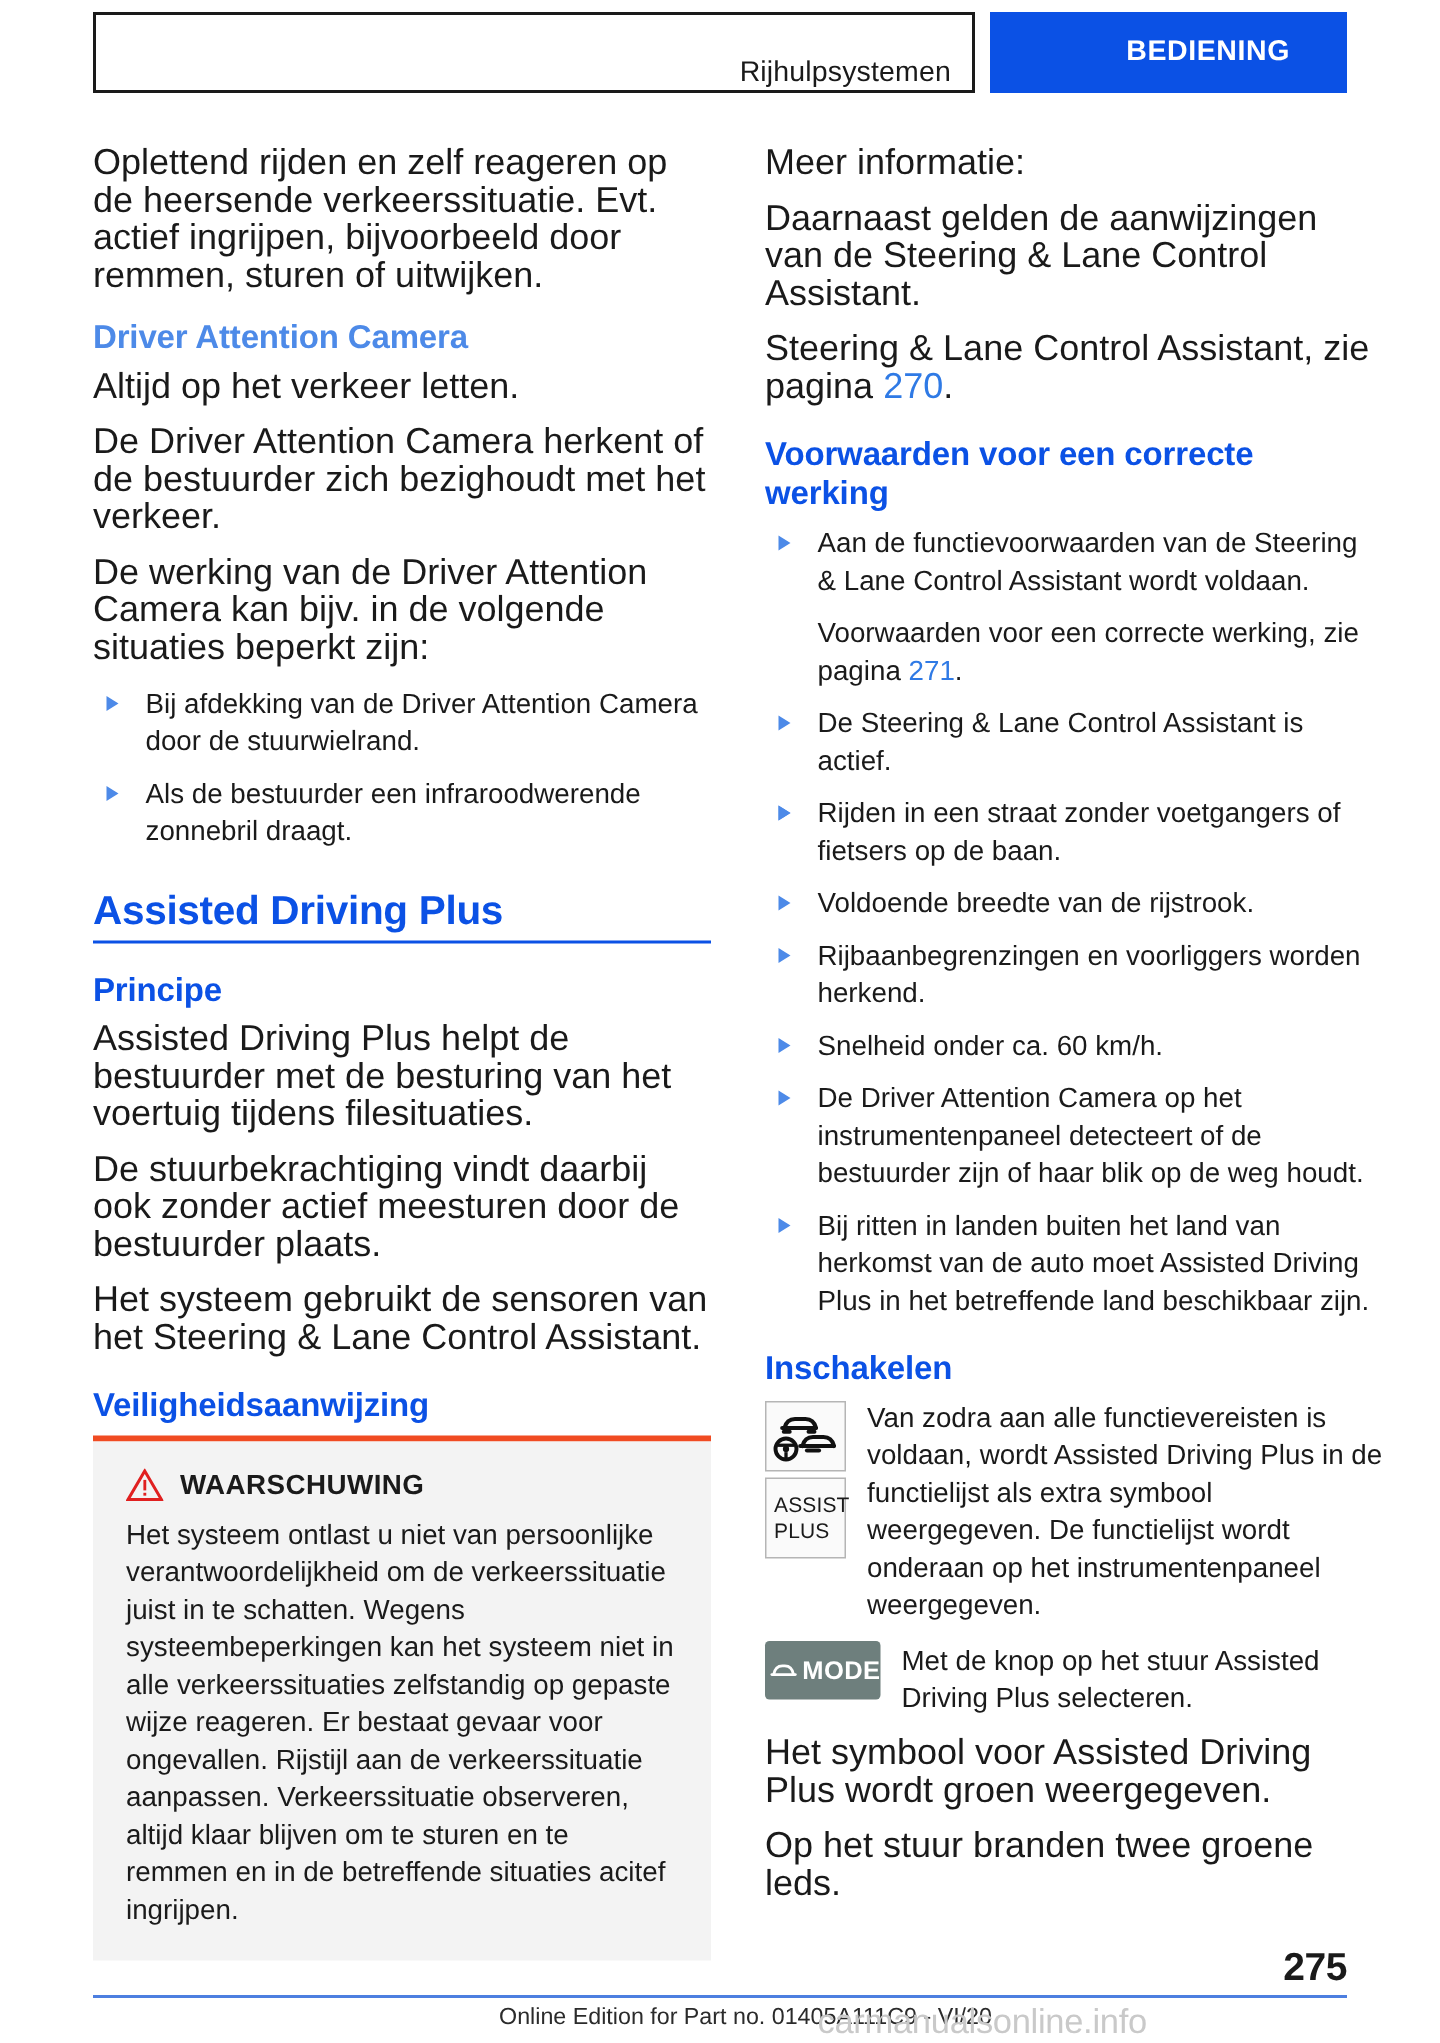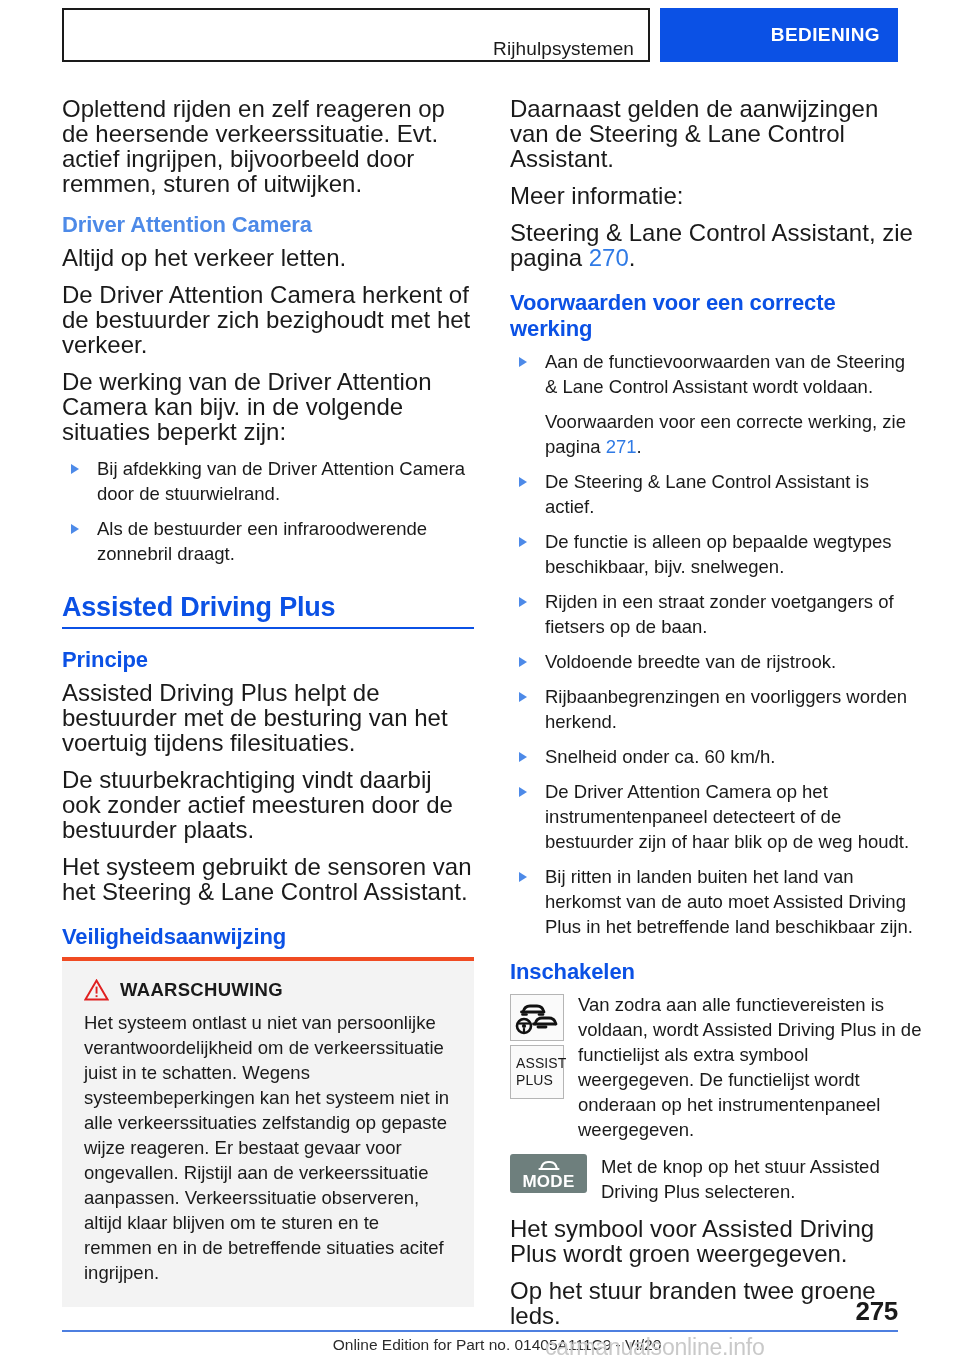--- a/index.html
+++ b/index.html
@@ -41,21 +41,21 @@
     color: #1a1a1a;
     letter-spacing: 0.1px;
   }
   .header-section {
     flex: 1 1 auto;
     margin-left: 10px;
     background: #0b51e5;
     display: flex;
     align-items: center;
     justify-content: flex-end;
-    padding-right: 18px;
+    padding-right: 38px;
     box-sizing: border-box;
   }
   .header-section-text {
     font-size: 19px;
     font-weight: bold;
     color: #ffffff;
     letter-spacing: 0.4px;
   }
 
   
@@ -202,21 +202,20 @@
     font-size: 18.5px;
     line-height: 25px;
     flex: 1 1 auto;
   }
   .mode-btn {
     width: 77px;
     height: 39px;
     background: #6e7f7d;
     border-radius: 3px;
     display: flex;
-    flex-direction: column;
     align-items: center;
     justify-content: center;
     flex: 0 0 auto;
     gap: 0px;
   }
   .mode-label {
     font-size: 17px;
     font-weight: bold;
     color: #ffffff;
     letter-spacing: 0.3px;
@@ -313,40 +312,39 @@
       </svg>
       <span class="warn-title">WAARSCHUWING</span>
     </div>
     <p class="warn-text">Het systeem ontlast u niet van persoonlijke verantwoordelijkheid om de verkeerssituatie juist in te schatten. Wegens systeembeperkingen kan het systeem niet in alle verkeerssituaties zelfstandig op gepaste wijze reageren. Er bestaat gevaar voor ongevallen. Rijstijl aan de verkeerssituatie aanpassen. Verkeerssituatie observeren, altijd klaar blijven om te sturen en te remmen en in de betreffende situaties acitef ingrijpen.</p>
   </div>
 
 </div>
 
 <div class="col col-right">
 
+  <p class="body">Meer informatie:</p>
   <p class="body">Daarnaast gelden de aanwijzingen van de Steering &amp; Lane Control Assistant.</p>
-  <p class="body">Meer informatie:</p>
 
   <p class="body"><span>Steering &amp; Lane Control Assistant, zie pagina </span><span class="pageref">270</span><span>.</span></p>
 
   <h2 class="sub-blue">Voorwaarden voor een correcte werking</h2>
 
   <ul class="bullets">
     <li>
       <span class="tri"></span>
       <span>Aan de functievoorwaarden van de Steering &amp; Lane Control Assistant wordt voldaan.</span>
       <div class="sub-para"><span>Voorwaarden voor een correcte werking, zie pagina </span><span class="pageref">271</span><span>.</span></div>
     </li>
     <li>
       <span class="tri"></span>
       <span>De Steering &amp; Lane Control Assistant is actief.</span>
     </li>
     <li>
       <span class="tri"></span>
-      <span>De functie is alleen op bepaalde wegtypes beschikbaar, bijv. snelwegen.</span>
     </li>
     <li>
       <span class="tri"></span>
       <span>Rijden in een straat zonder voetgangers of fietsers op de baan.</span>
     </li>
     <li>
       <span class="tri"></span>
       <span>Voldoende breedte van de rijstrook.</span>
     </li>
     <li>

